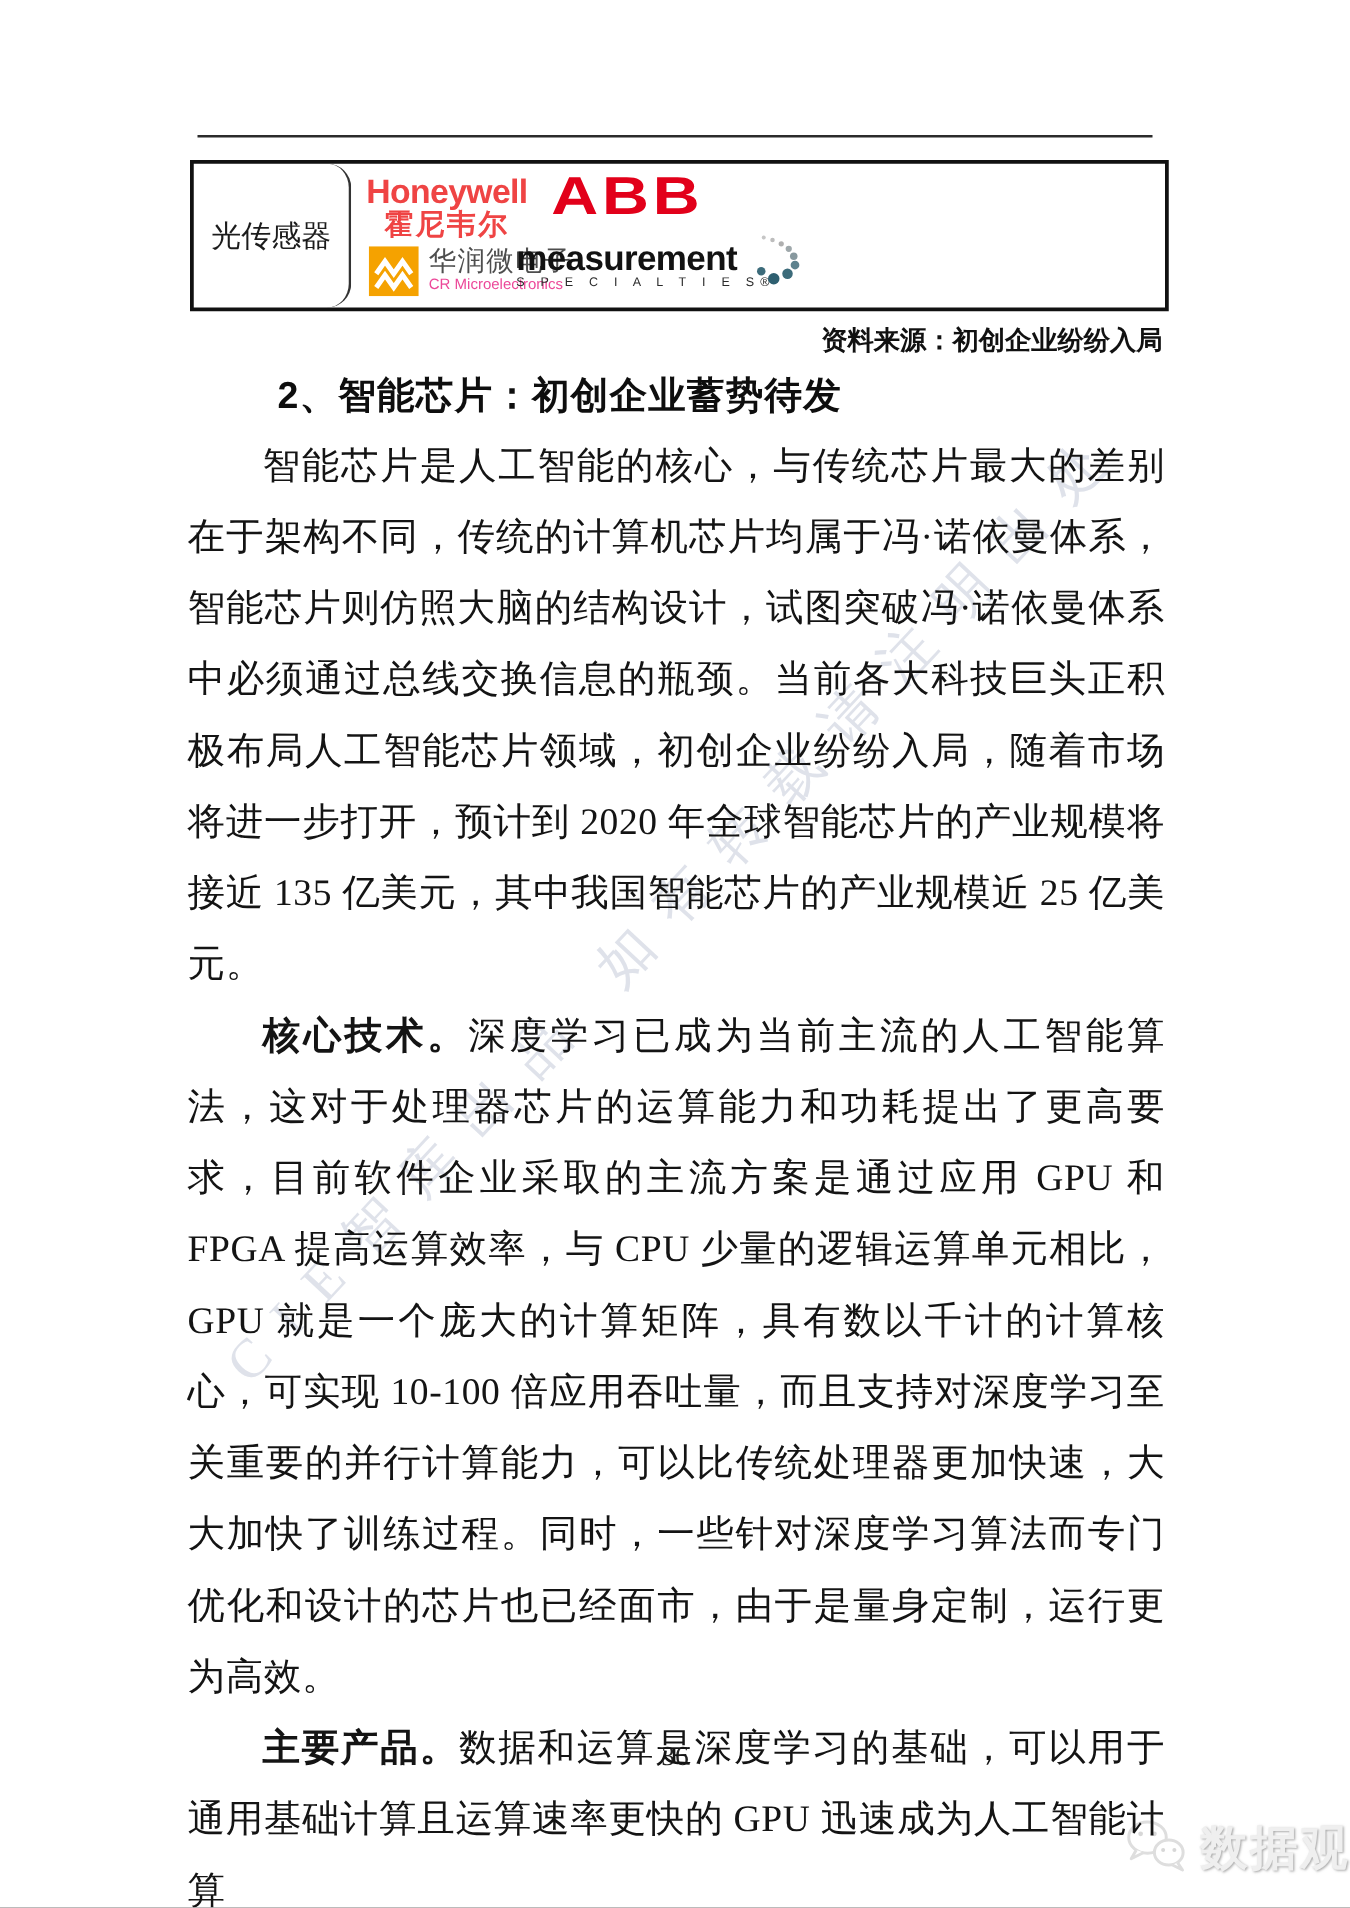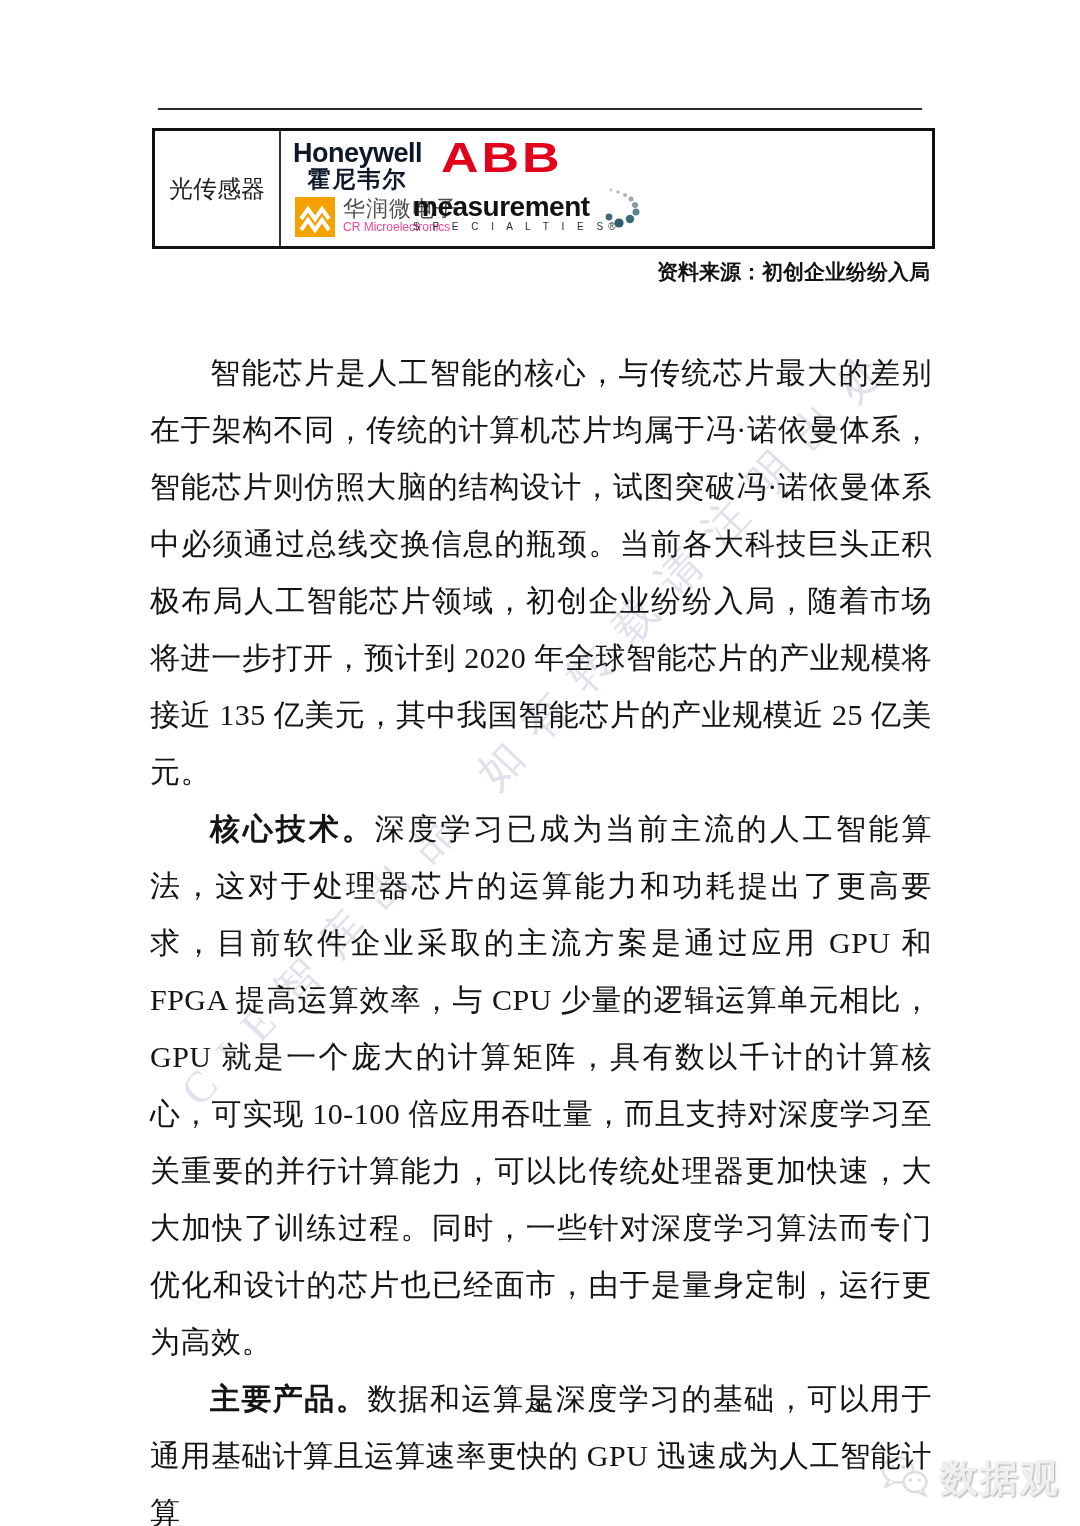--- a/index.html
+++ b/index.html
@@ -15,26 +15,26 @@
     font-weight:bold; font-size:25px; color:#111;
   }
   .hdr-rule { position:absolute; top:108px; left:158px; width:764px; height:2px; background:#2b2b2b; }
 
   
   .tbl {
     position:absolute; top:128px; left:152px; width:783px; height:121px;
     border:3px solid #111; display:flex; align-items:stretch; background:#fff;
   }
   .tbl-c1 { width:126px; display:flex; align-items:center; justify-content:center;
-            font-size:24px; border-right:2px solid #333; }
+            font-size:24px; border-right:2px solid #333;border-radius:19px; }
   .tbl-c2 { width:290px; display:flex; align-items:center; padding-left:14px;
             font-size:24px; border-right:2px solid #333; letter-spacing:1px; }
   .tbl-c3 { flex:1; position:relative; font-family:"Liberation Sans","DejaVu Sans",sans-serif; }
 
-  .logo-honeywell { position:absolute; left:12px; top:8px; text-align:center; color:#0f172a; line-height:1.05; }
+  .logo-honeywell { position:absolute; left:12px; top:8px; text-align:center; color:#ef4444; line-height:1.05; }
   .logo-honeywell .en { font-weight:bold; font-size:27px; letter-spacing:-0.5px; }
   .logo-honeywell .zh { font-weight:bold; font-size:23px; letter-spacing:2px;text-align:center; }
   .logo-abb { position:absolute; left:160px; top:2px; color:#e2001a; font-weight:900;
               font-size:52px; letter-spacing:3px; transform:scaleY(0.82); transform-origin:top; }
   .logo-cr { position:absolute; left:14px; top:66px; display:flex; align-items:flex-start; }
   .logo-cr .txt { margin-left:8px; line-height:1.1; }
   .logo-cr .zh { font-size:22px; color:#4e4e4e; letter-spacing:1px; }
   .logo-cr .en { font-size:12px; color:#ec4899; }
   .logo-meas { position:absolute; left:132px; top:62px; line-height:1; }
   .logo-meas .l1 { font-weight:bold; font-size:28px; color:#121212; letter-spacing:-0.5px; }
@@ -64,21 +64,21 @@
     position:absolute; left:-60px; top:693px; width:1200px; text-align:center;
     transform:rotate(-47deg); white-space:nowrap; pointer-events:none; z-index:1;
     font-size:44px; letter-spacing:22px; color:#9fa9c0; opacity:0.33;
   }
 
   .page-num {
     position:absolute; top:1392px; left:0; width:100%; text-align:center;
     font-size:22px; color:#222;
   }
 
-  .corner-logo { position:absolute; top:1452px; right:20px; display:flex; align-items:center; }
+  .corner-logo { position:absolute; top:1452px; right:0; display:flex; align-items:center; }
   .corner-logo .txt {
     font-family:"Liberation Sans","DejaVu Sans",sans-serif;
     font-weight:bold; font-size:38px; letter-spacing:2px; margin-left:6px;
     color:#efefef; text-shadow:1px 1px 2px rgba(140,140,140,0.75), -1px -1px 1px #ffffff;
   }
 </style>
 </head>
 <body>
 
 <div class="page">
@@ -126,20 +126,21 @@
           <circle cx="27" cy="34" r="4.2" fill="#3c6b7a"></circle>
           <circle cx="16" cy="38" r="4.6" fill="#2e5f70"></circle>
           <circle cx="6" cy="32" r="3.4" fill="#3c6b7a"></circle>
         </svg>
       </span>
     </div>
   </div>
 
   <div class="src-note">资料来源：初创企业纷纷入局</div>
 
+  <div class="sec-heading">2、智能芯片：初创企业蓄势待发</div>
 
   <div class="body-col">
     <p><span class="lead"></span><span>智能芯片是人工智能的核心，与传统芯片最大的差别在于架构不同，传统的计算机芯片均属于冯·诺依曼体系，智能芯片则仿照大脑的结构设计，试图突破冯·诺依曼体系中必须通过总线交换信息的瓶颈。当前各大科技巨头正积极布局人工智能芯片领域，初创企业纷纷入局，随着市场将进一步打开，预计到 2020 年全球智能芯片的产业规模将接近 135 亿美元，其中我国智能芯片的产业规模近 25 亿美元。</span></p>
     <p><span class="lead">核心技术。</span><span>深度学习已成为当前主流的人工智能算法，这对于处理器芯片的运算能力和功耗提出了更高要求，目前软件企业采取的主流方案是通过应用 GPU 和 FPGA 提高运算效率，与 CPU 少量的逻辑运算单元相比，GPU 就是一个庞大的计算矩阵，具有数以千计的计算核心，可实现 10-100 倍应用吞吐量，而且支持对深度学习至关重要的并行计算能力，可以比传统处理器更加快速，大大加快了训练过程。同时，一些针对深度学习算法而专门优化和设计的芯片也已经面市，由于是量身定制，运行更为高效。</span></p>
     <p><span class="lead">主要产品。</span><span>数据和运算是深度学习的基础，可以用于通用基础计算且运算速率更快的 GPU 迅速成为人工智能计算</span></p>
   </div>
 
   <div class="wmark">CIE智库出品 如有转载请注明出处</div>
 
   <div class="page-num">36</div>

